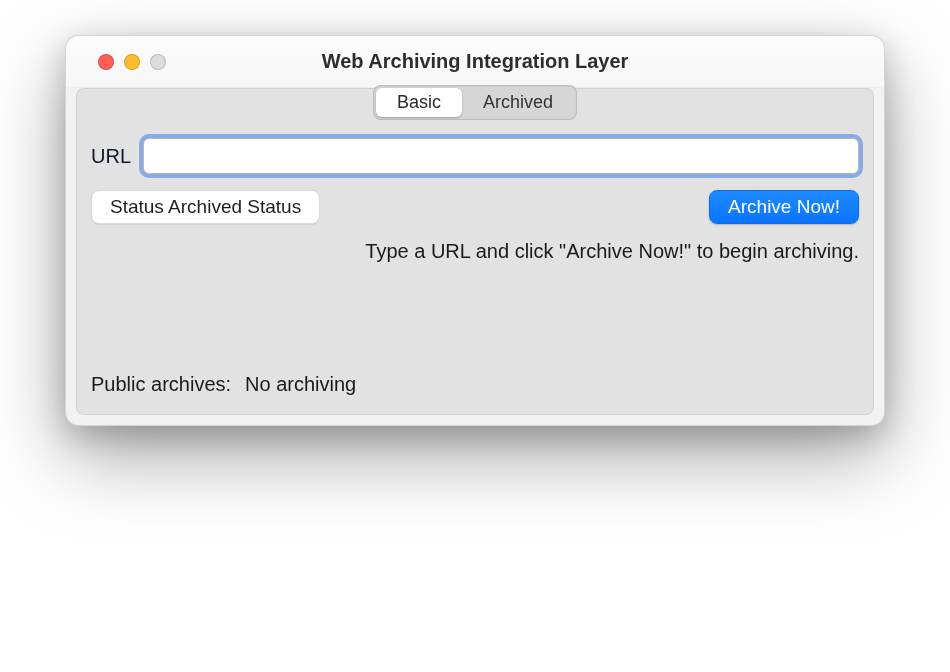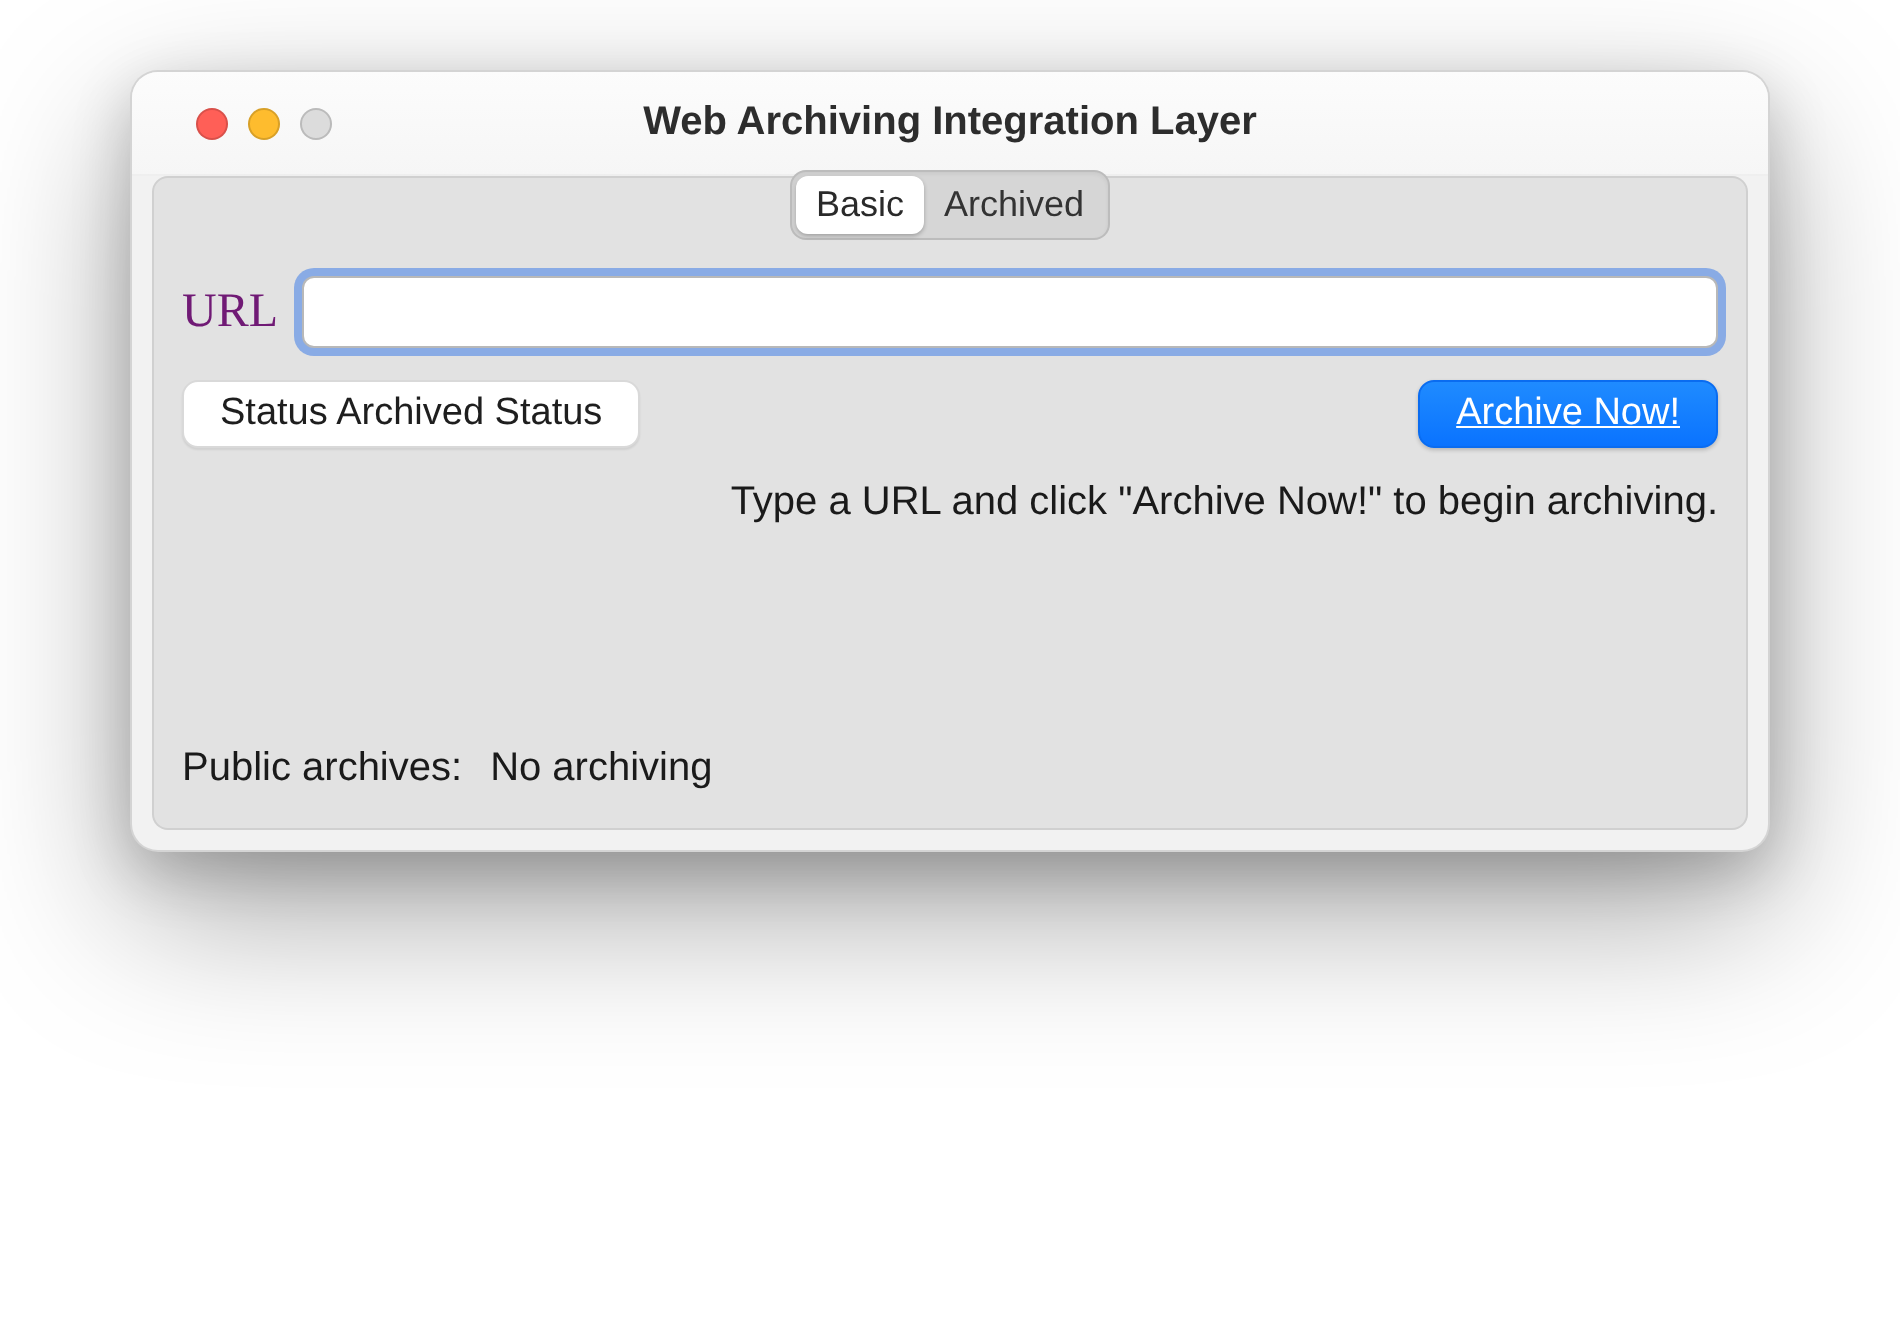--- a/index.html
+++ b/index.html
@@ -69,43 +69,42 @@
     .segmented {
       display: inline-flex;
       background: #d6d6d6;
       border-radius: 8px;
       padding: 2px;
       border: 1px solid rgba(0,0,0,0.12);
       box-shadow: inset 0 1px 2px rgba(0,0,0,0.06);
     }
     .segmented .seg {
       font-size: 18px;
-      padding: 4px 10px;
+      padding: 4px 21px;
       border-radius: 6px;
       color: #2a2a2a;
       cursor: default;
       user-select: none;
     }
     .segmented .seg.active {
       background: #ffffff;
       box-shadow: 0 1px 2px rgba(0,0,0,0.25);
     }
     .segmented .seg:not(.active) {
       color: #333;
     }
     .url-row {
       display: flex;
       align-items: center;
       gap: 12px;
       margin-top: 14px;
     }
     .url-label {
-      font-size: 24px;
-      color: #701a75;
-      font-family: Liberation Serif, serif;
+      font-size: 20px;
+      color: #0f172a;
     }
     .url-input {
       flex: 1;
       height: 36px;
       border-radius: 6px;
       border: 1px solid #b8b8b8;
       background: #ffffff;
       outline: none;
       box-shadow: 0 0 0 4px rgba(63,125,231,0.55);
       font-size: 18px;
@@ -133,21 +132,20 @@
       justify-content: center;
       white-space: nowrap;
       user-select: none;
     }
     .btn.primary {
       background: linear-gradient(#1f8bff, #0a73ff);
       color: #ffffff;
       border: 1px solid #0a6cf0;
       box-shadow: 0 1px 2px rgba(0,0,0,0.2);
       font-weight: 500;
-      text-decoration: underline;
     }
     .spacer { flex: 1; }
     .instruction {
       margin-top: 16px;
       font-size: 20px;
       color: #1a1a1a;
       text-align: right;
     }
     .archives-row {
       margin-top: 110px;

